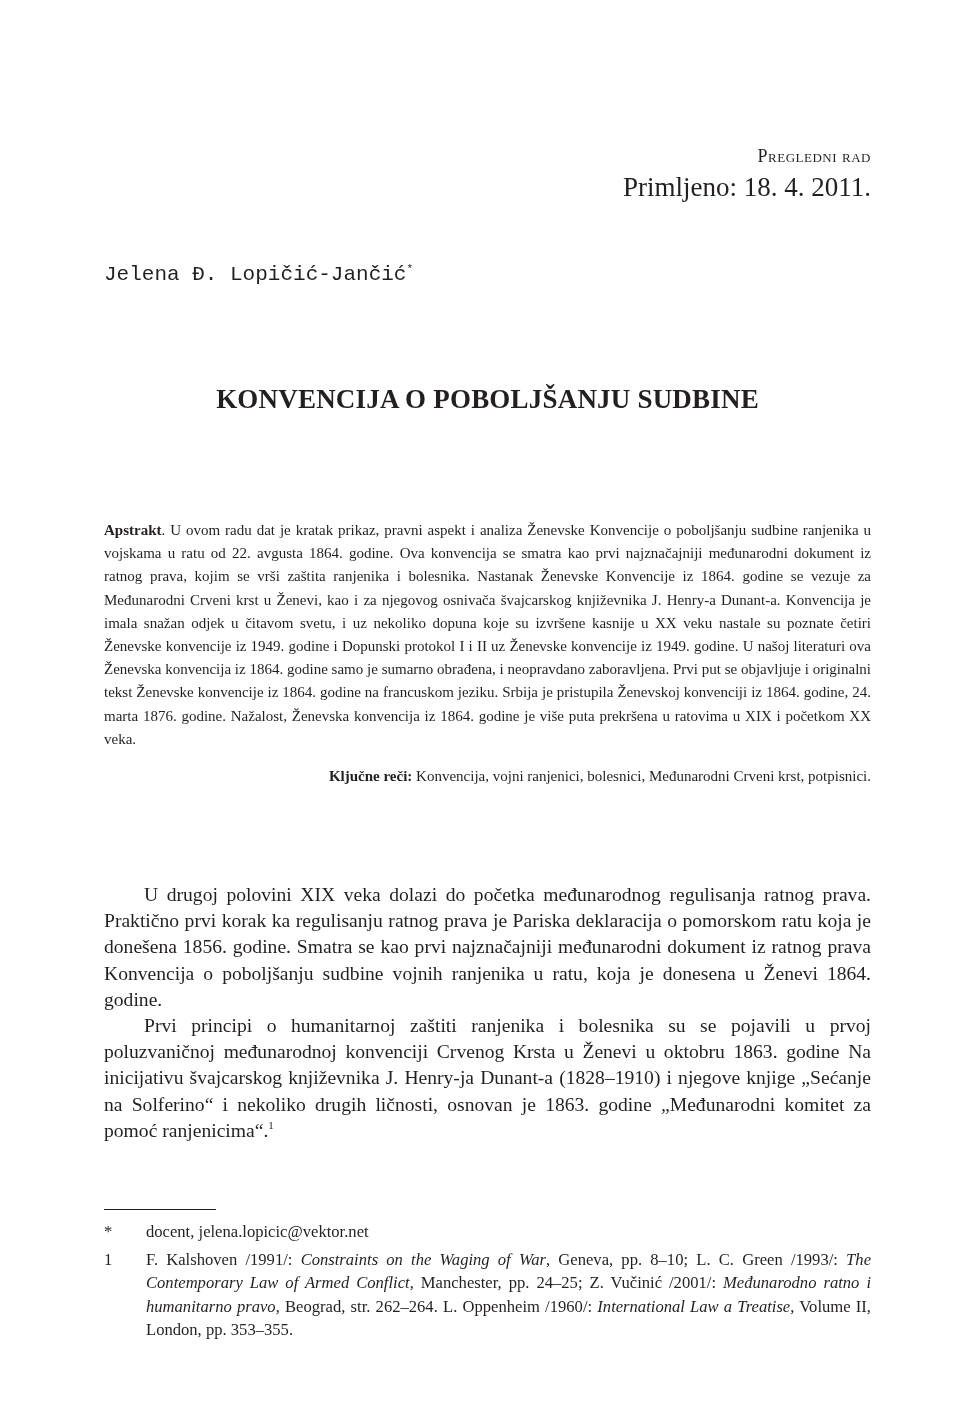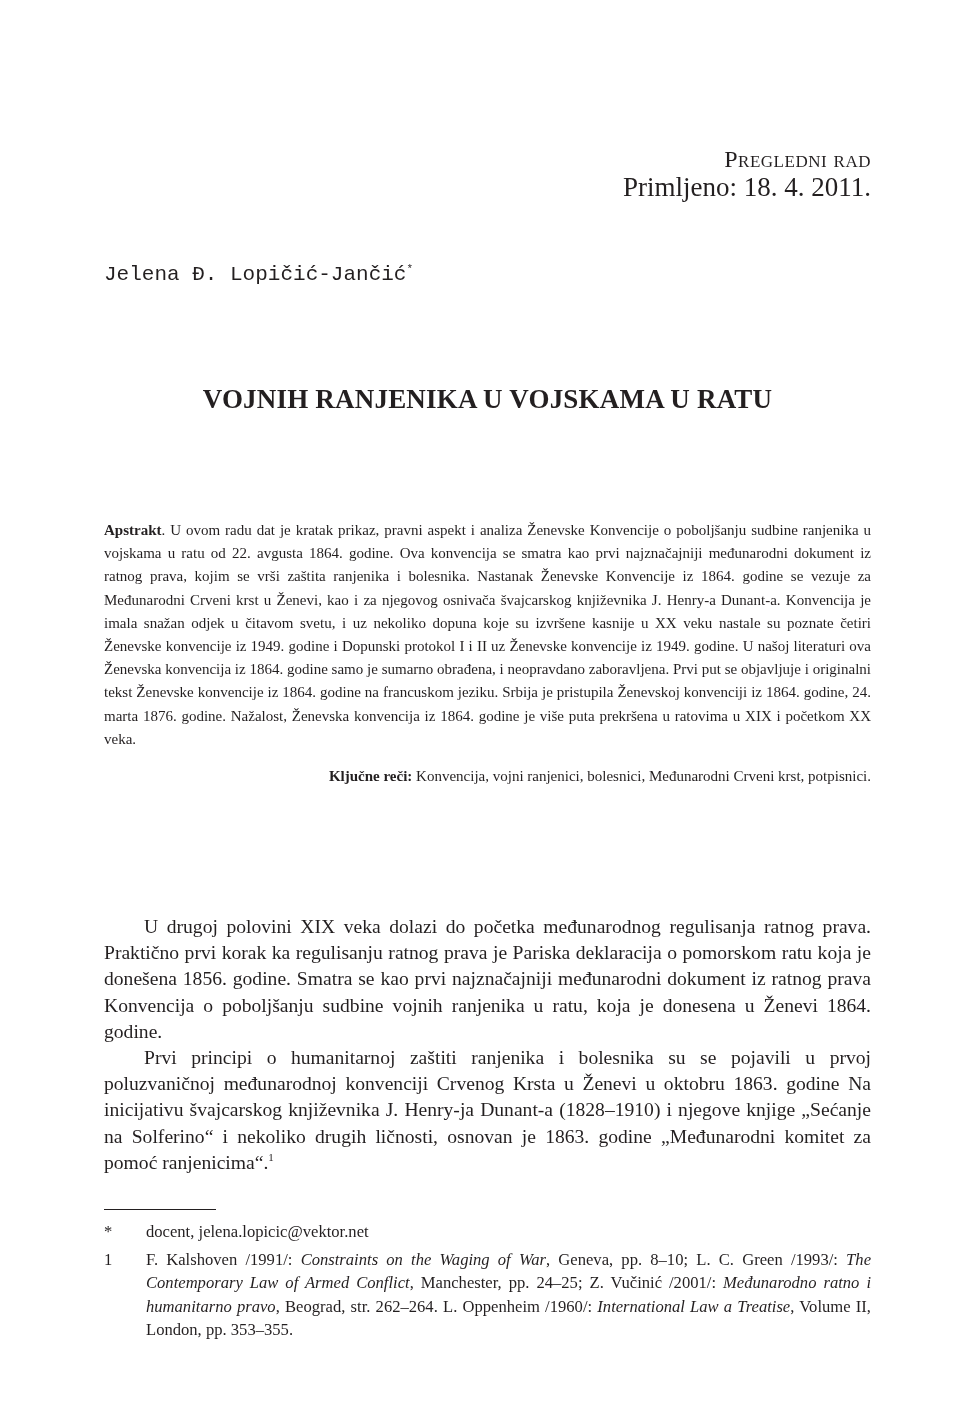--- a/index.html
+++ b/index.html
@@ -1,30 +1,30 @@
 <!DOCTYPE html>
 <html><head>
 <meta charset="utf-8">
 <style>
   html, body { margin: 0; padding: 0; background: #ffffff; }
   body { width: 975px; height: 1418px; position: relative; overflow: hidden;
          font-family: "Liberation Serif", "DejaVu Serif", serif; color: #231f20; }
   .abs { position: absolute; }
   .right-block { right: 104px; text-align: right; }
-  .type-label { top: 146px; font-size: 24px; letter-spacing: 0.5px; font-variant: small-caps; }
+  .type-label { top: 146px; font-size: 18px; letter-spacing: 0.5px; font-variant: small-caps; }
   .received { top: 172px; font-size: 27px; }
   .author { left: 104px; top: 260px; font-size: 21px; line-height: 29px; font-family: Liberation Mono, monospace; }
   .title { left: 104px; width: 767px; top: 382px; text-align: center; font-weight: bold;
            font-size: 27px; line-height: 35px; letter-spacing: 0.2px; }
   .abstract { left: 104px; width: 767px; top: 519px; font-size: 15px; line-height: 23.2px;
               text-align: justify; }
   .abstract p { margin: 0; }
   .keywords { margin-top: 14px !important; text-align: right; }
   b { font-weight: bold; }
-  .body { left: 104px; width: 767px; top: 914px; font-size: 19.6px; line-height: 26.2px;
+  .body { left: 104px; width: 767px; top: 882px; font-size: 19.6px; line-height: 26.2px;
           text-align: justify; }
   .body p { margin: 0; text-indent: 40px; }
   sup { font-size: 11px; vertical-align: 8px; line-height: 0; }
   .fn-rule { left: 104px; top: 1209px; width: 112px; height: 0; border-top: 1.5px solid #231f20; }
   .footnotes { left: 104px; width: 767px; top: 1220px; font-size: 16.6px; line-height: 23.5px; }
   .fn { display: flex; margin-bottom: 4px; }
   .fn-mark { width: 42px; flex: 0 0 42px; }
   .fn-text { flex: 1; text-align: justify; }
   i { font-style: italic; }
 </style>
@@ -32,21 +32,21 @@
 <body>
 
 <div class="abs right-block type-label">Pregledni rad</div>
 <div class="abs right-block received">Primljeno: 18. 4. 2011.</div>
 
 <div class="abs author">
   <div><span>Jelena Đ. Lopičić-Jančić</span><sup>*</sup></div>
 </div>
 
 <div class="abs title">
-  <div>VOJNIH RANJENIKA U VOJSKAMA U RATU</div>
+  <div>KONVENCIJA O POBOLJŠANJU SUDBINE</div>
 </div>
 
 <div class="abs abstract">
   <p><b>Apstrakt</b><span>. U ovom radu dat je kratak prikaz, pravni aspekt i analiza Ženevske Konvencije o poboljšanju sudbine ranjenika u vojskama u ratu od 22. avgusta 1864. godine. Ova konvencija se smatra kao prvi najznačajniji međunarodni dokument iz ratnog prava, kojim se vrši zaštita ranjenika i bolesnika. Nastanak Ženevske Konvencije iz 1864. godine se vezuje za Međunarodni Crveni krst u Ženevi, kao i za njegovog osnivača švajcarskog književnika J. Henry-a Dunant-a. Konvencija je imala snažan odjek u čitavom svetu, i uz nekoliko dopuna koje su izvršene kasnije u XX veku nastale su poznate četiri Ženevske konvencije iz 1949. godine i Dopunski protokol I i II uz Ženevske konvencije iz 1949. godine. U našoj literaturi ova Ženevska konvencija iz 1864. godine samo je sumarno obrađena, i neopravdano zaboravljena. Prvi put se objavljuje i originalni tekst Ženevske konvencije iz 1864. godine na francuskom jeziku. Srbija je pristupila Ženevskoj konvenciji iz 1864. godine, 24. marta 1876. godine. Nažalost, Ženevska konvencija iz 1864. godine je više puta prekršena u ratovima u XIX i početkom XX veka.</span></p>
   <p class="keywords"><b>Ključne reči:</b><span> Konvencija, vojni ranjenici, bolesnici, Međunarodni Crveni krst, potpisnici.</span></p>
 </div>
 
 <div class="abs body">
   <p>U drugoj polovini XIX veka dolazi do početka međunarodnog regulisanja ratnog prava. Praktično prvi korak ka regulisanju ratnog prava je Pariska deklaracija o pomorskom ratu koja je donešena 1856. godine. Smatra se kao prvi najznačajniji međunarodni dokument iz ratnog prava Konvencija o poboljšanju sudbine vojnih ranjenika u ratu, koja je donesena u Ženevi 1864. godine.</p>
   <p><span>Prvi principi o humanitarnoj zaštiti ranjenika i bolesnika su se pojavili u prvoj poluzvaničnoj međunarodnoj konvenciji Crvenog Krsta u Ženevi u oktobru 1863. godine Na inicijativu švajcarskog književnika J. Henry-ja Dunant-a (1828–1910) i njegove knjige „Sećanje na Solferino“ i nekoliko drugih ličnosti, osnovan je 1863. godine „Međunarodni komitet za pomoć ranjenicima“.</span><sup>1</sup></p>

